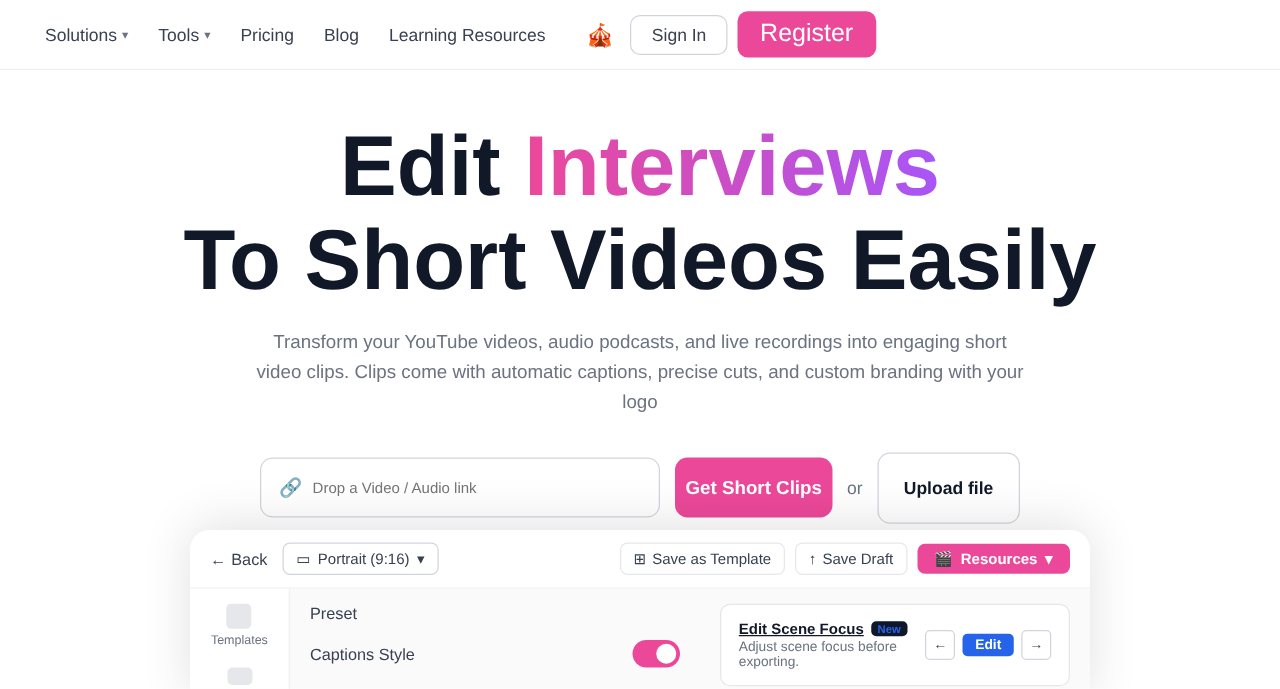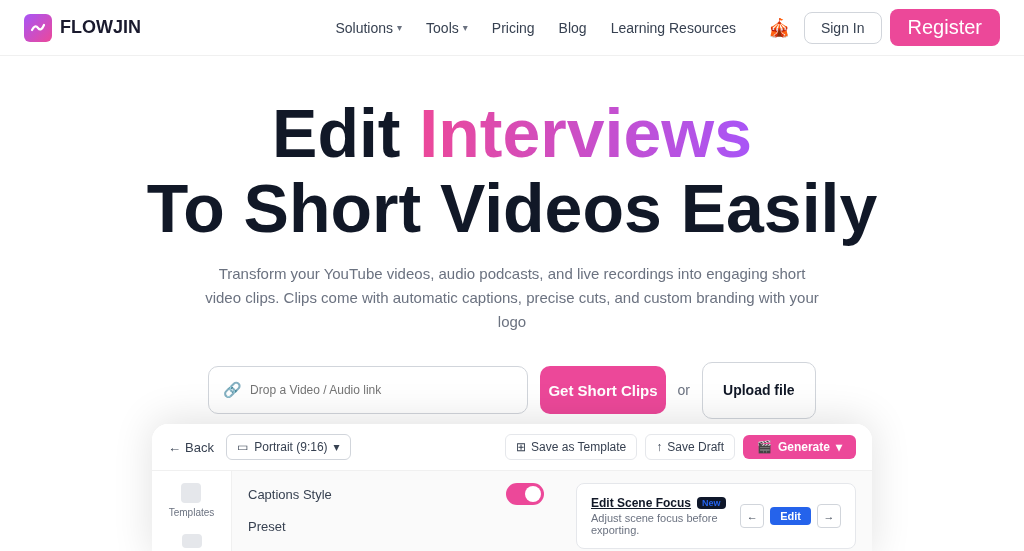--- a/index.html
+++ b/index.html
@@ -377,28 +377,20 @@
       font-weight: 600;
       padding: 3px 10px;
       border-radius: 4px;
       cursor: pointer;
     }
   </style>
 </head>
 <body>
 
 <nav class="navbar">
-  <a class="logo">
-    <div class="logo-icon">
-      <svg width="16" height="16" viewBox="0 0 16 16" fill="none">
-        <path d="M2 10 Q5 4 8 8 Q11 12 14 5" stroke="white" stroke-width="2.2" stroke-linecap="round" fill="none"></path>
-      </svg>
-    </div>
-    <span>FLOWJIN</span>
-  </a>
   <div class="nav-links">
     <div class="nav-item">
       <span>Solutions</span>
       <span class="chevron">▾</span>
     </div>
     <div class="nav-item">
       <span>Tools</span>
       <span class="chevron">▾</span>
     </div>
     <div class="nav-item">
@@ -451,44 +443,44 @@
       <button class="action-btn">
         <span>⊞</span>
         <span>Save as Template</span>
       </button>
       <button class="action-btn">
         <span>↑</span>
         <span>Save Draft</span>
       </button>
       <button class="generate-btn">
         <span>🎬</span>
-        <span>Generate</span>
+        <span>Resources</span>
         <span>▾</span>
       </button>
     </div>
   </div>
 
   <div class="preview-body">
     <div class="sidebar-panel">
       <div class="sidebar-icon">
         <div class="icon-shape"></div>
         <span>Templates</span>
       </div>
       <div class="sidebar-icon">
         <div class="icon-shape" style="width:20px;height:14px;"></div>
       </div>
     </div>
 
     <div class="main-panel">
       <div class="settings-row">
+        <span class="settings-label">Preset</span>
+      </div>
+      <div class="settings-row">
         <span class="settings-label">Captions Style</span>
         <div class="toggle"></div>
-      </div>
-      <div class="settings-row">
-        <span class="settings-label">Preset</span>
       </div>
     </div>
 
     <div class="scene-focus-card">
       <div class="scene-focus-text">
         <div class="scene-focus-title">
           <span>Edit Scene Focus</span>
           <span class="new-badge">New</span>
         </div>
         <div class="scene-focus-desc">Adjust scene focus before exporting.</div>

